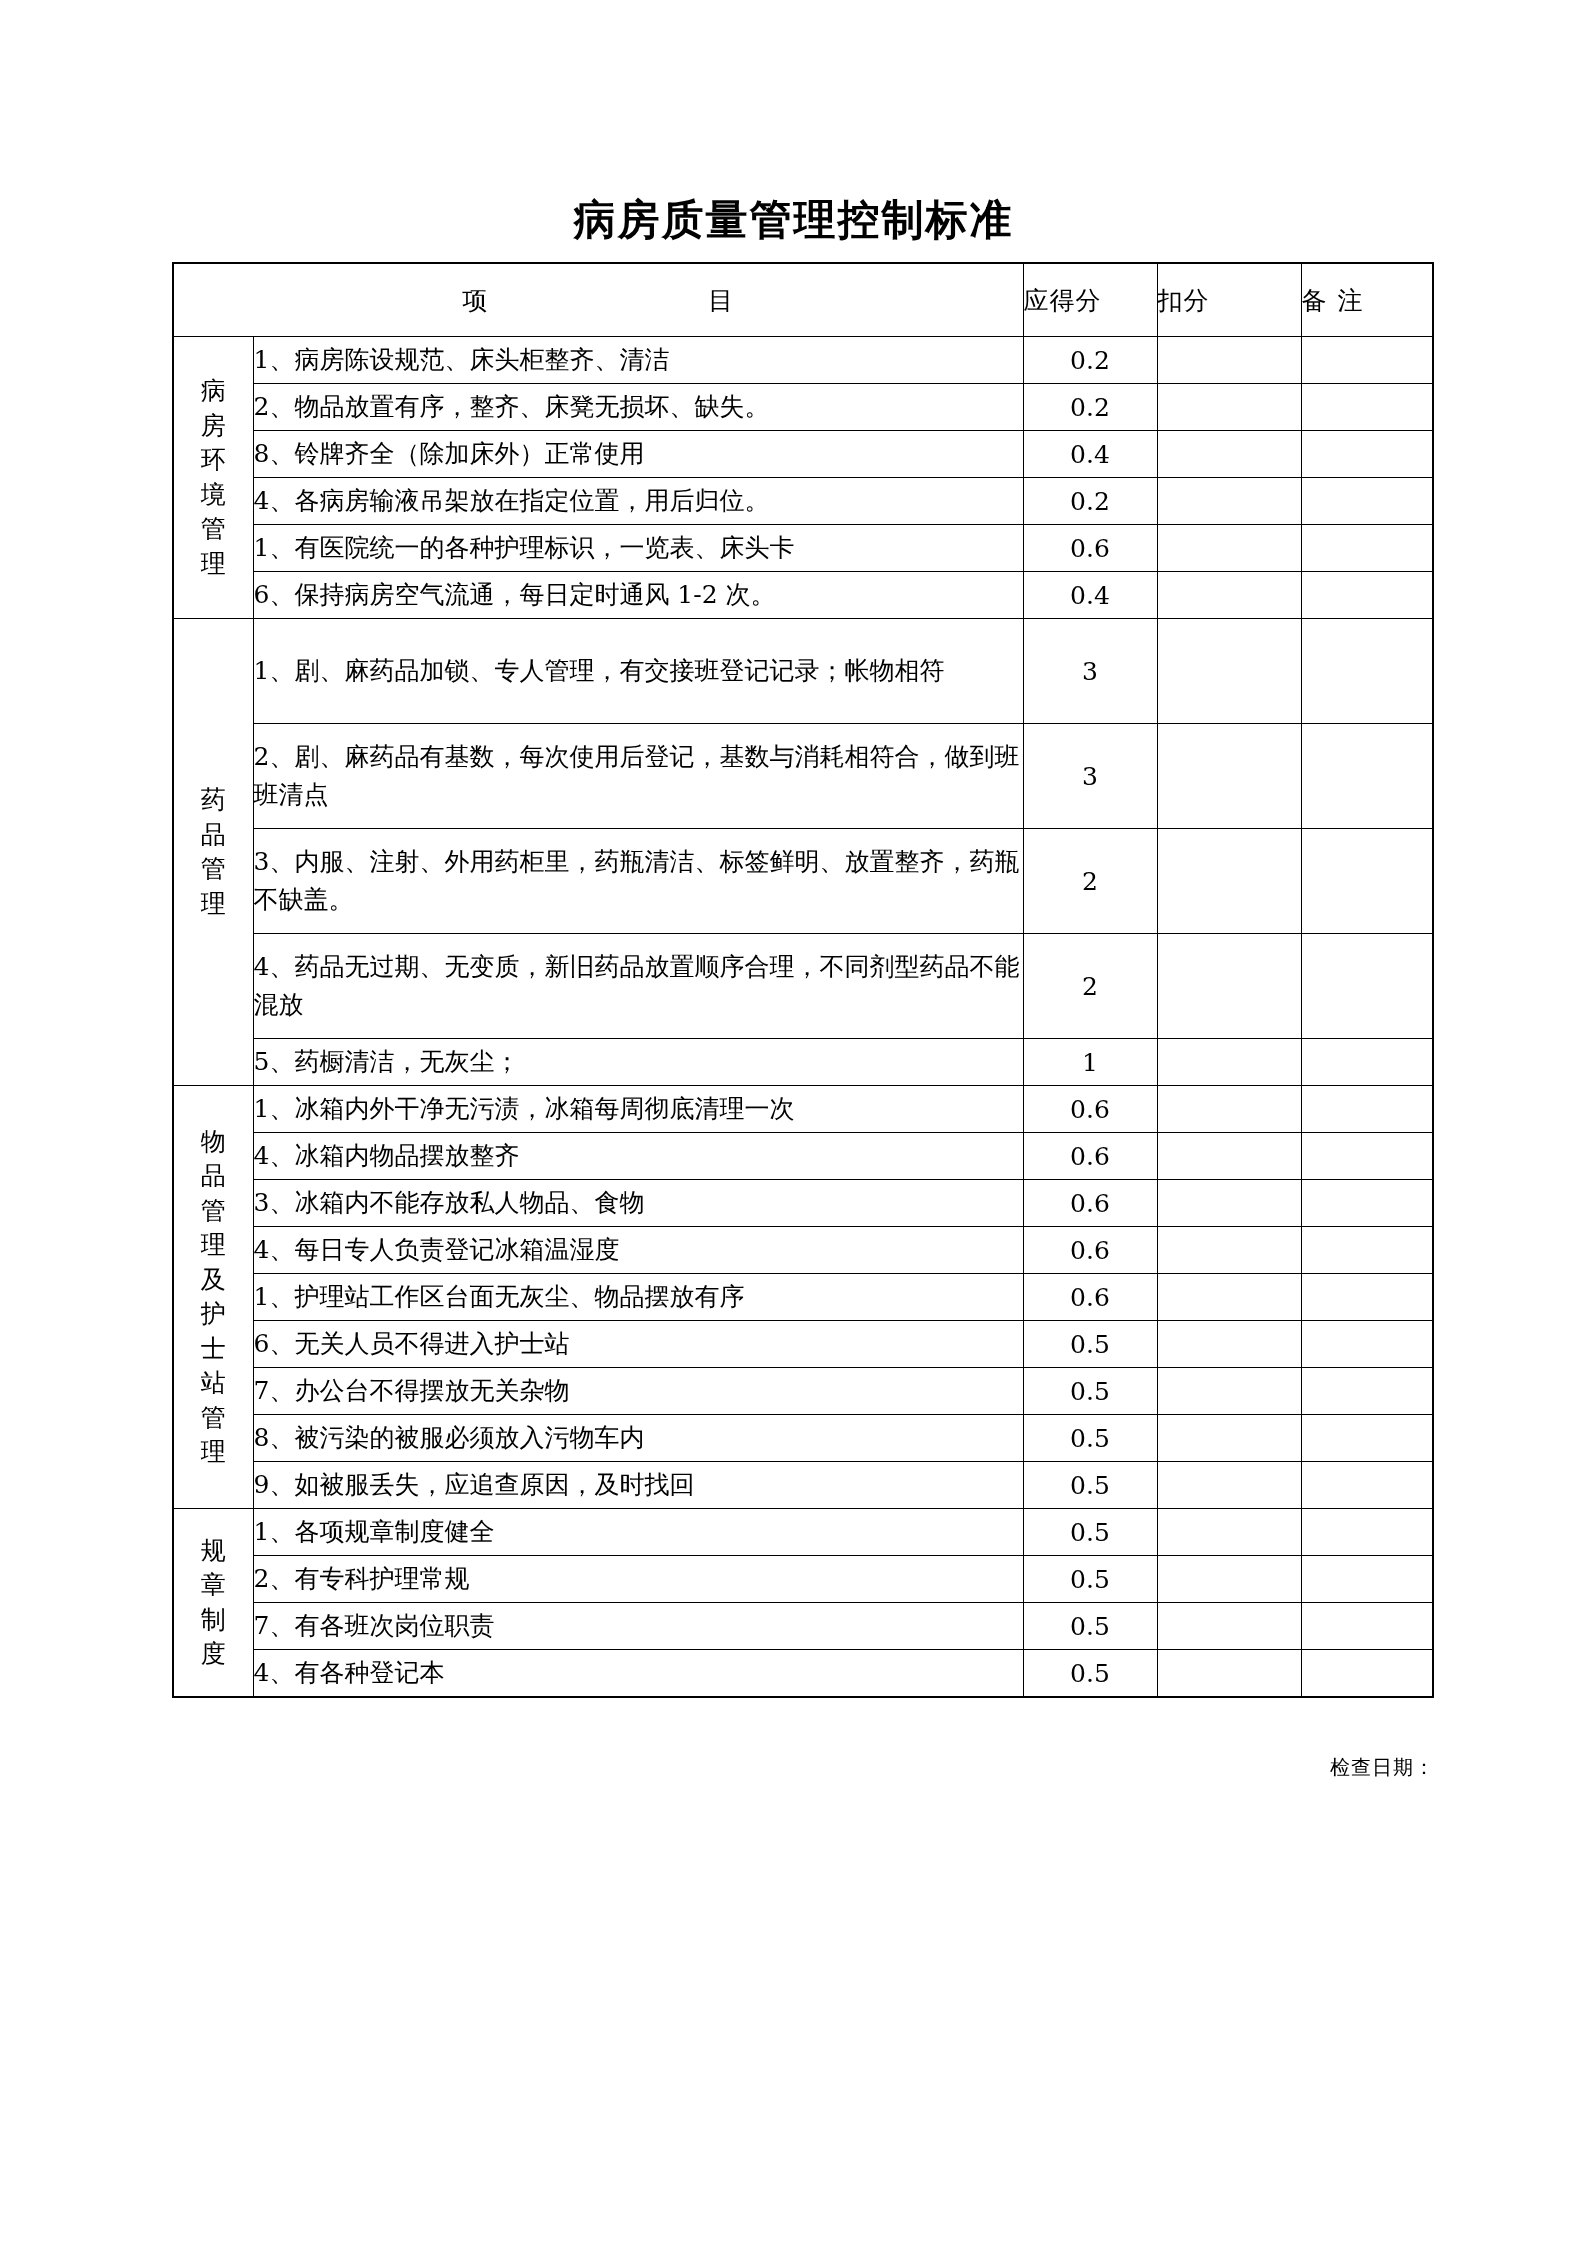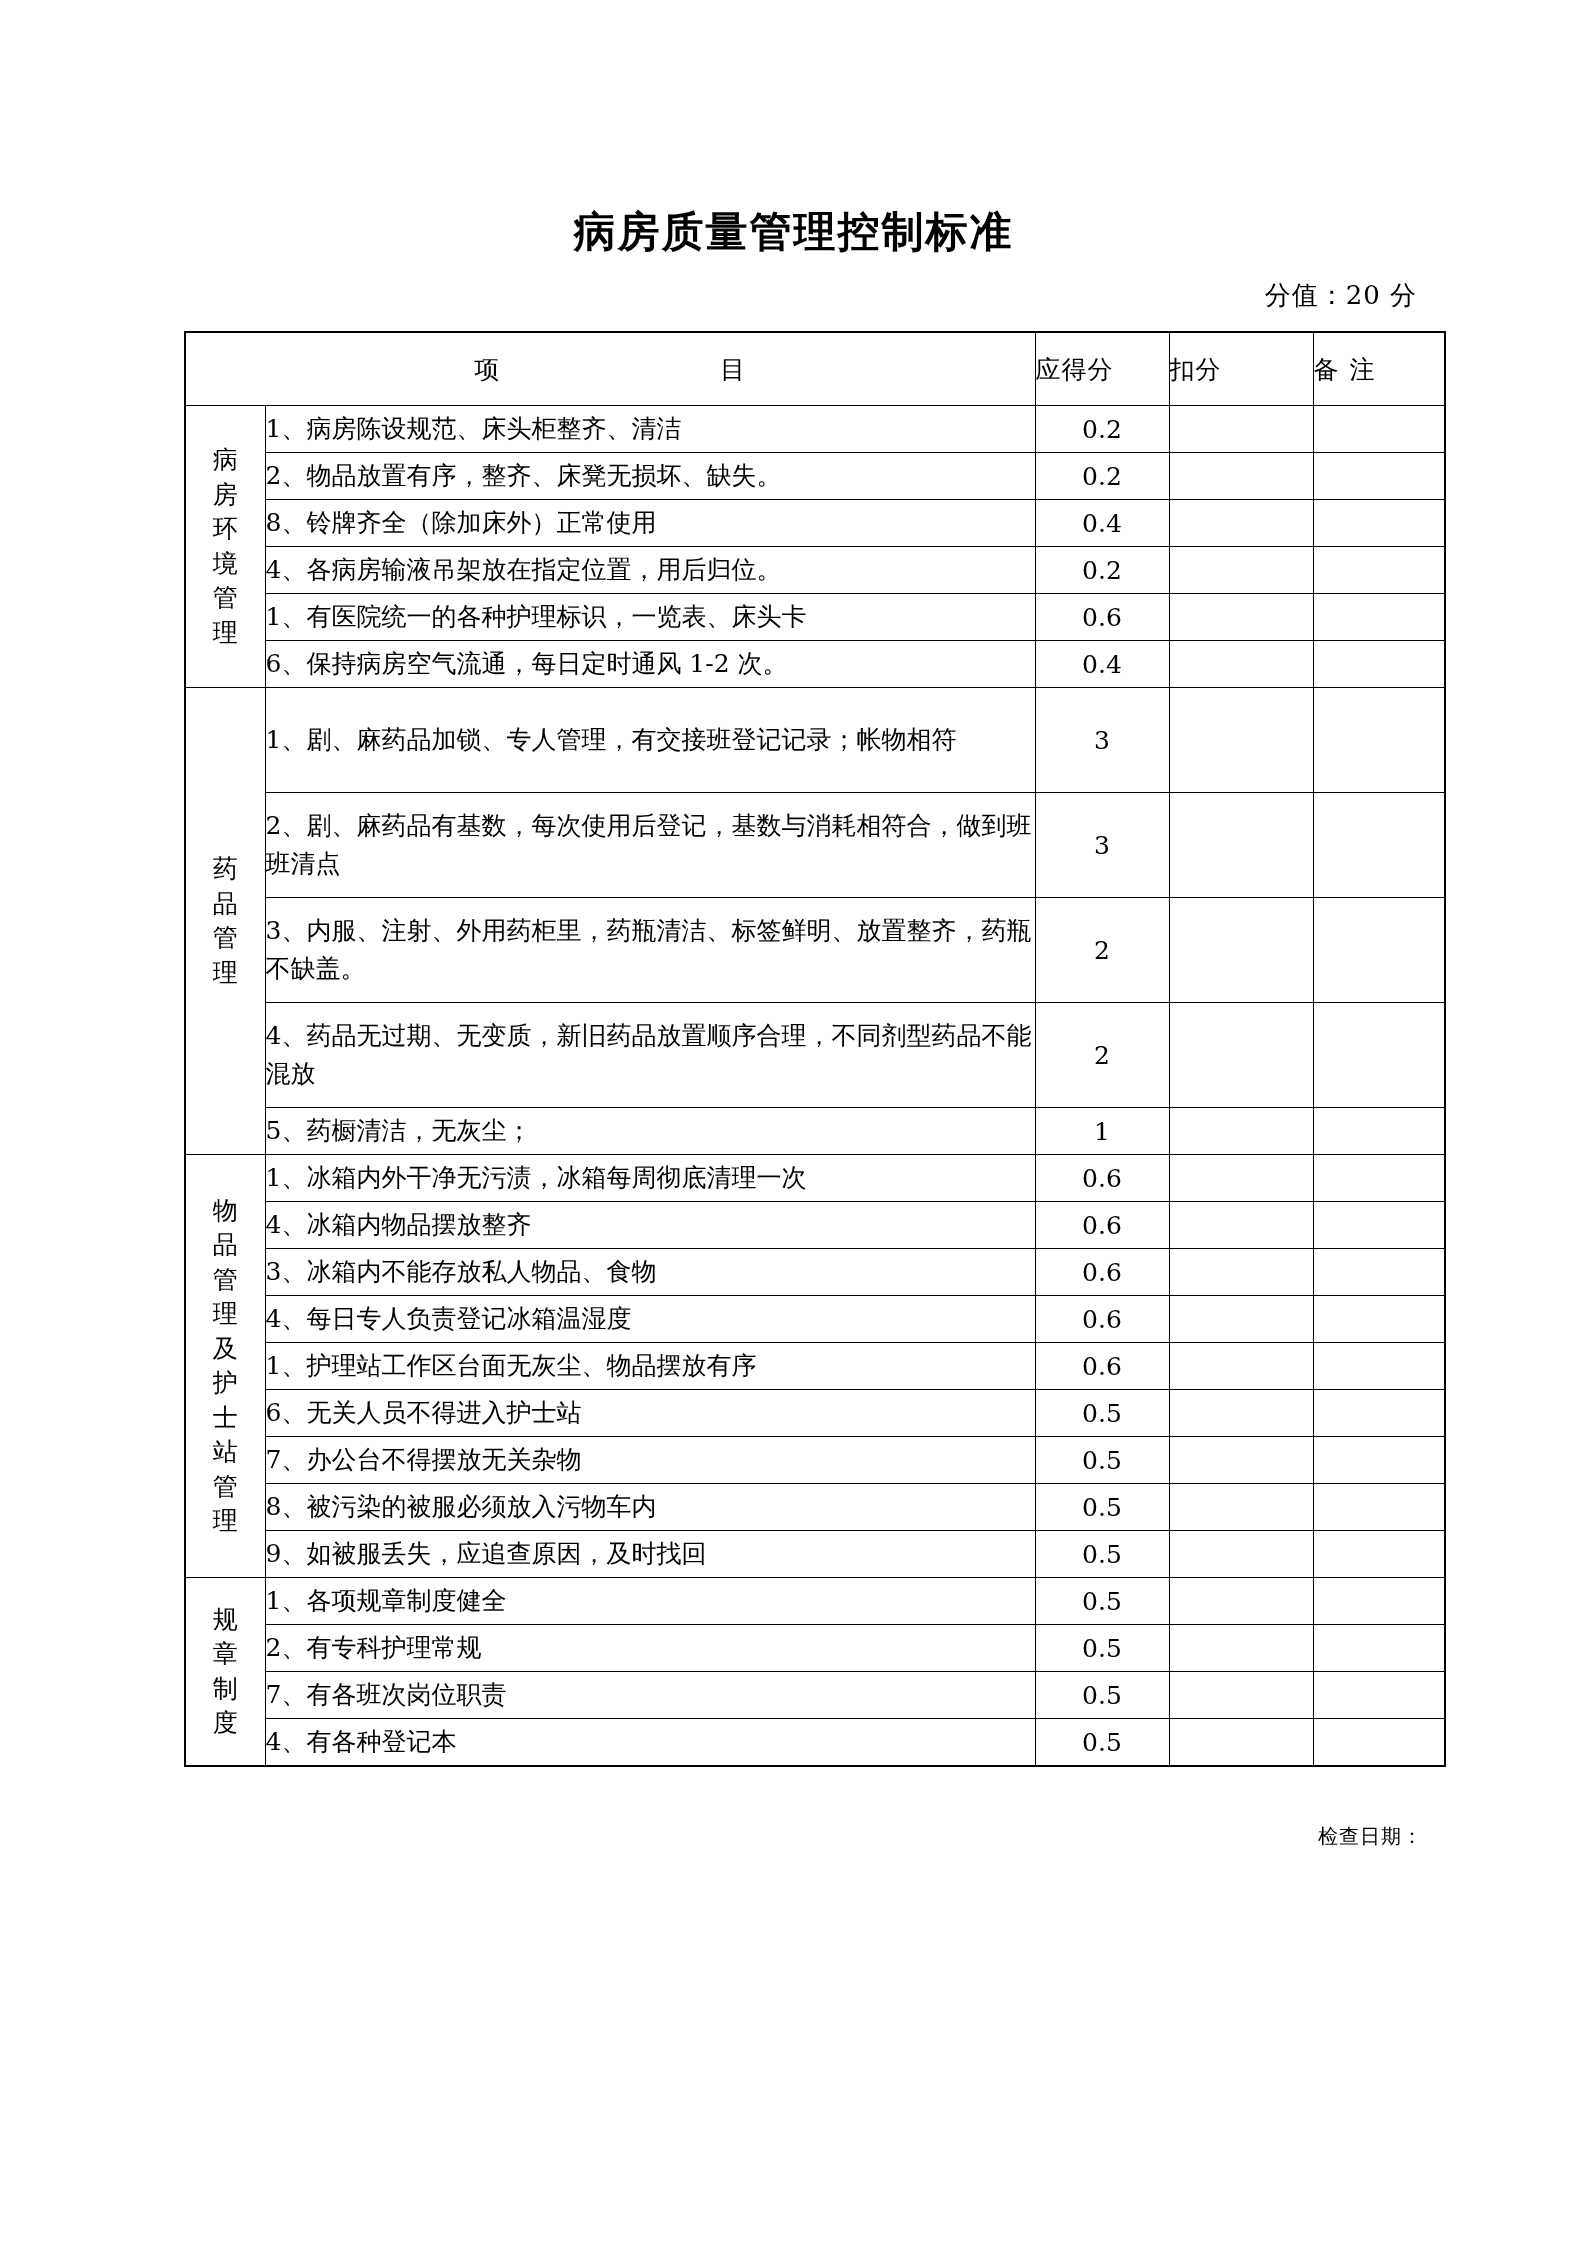--- a/index.html
+++ b/index.html
@@ -14,21 +14,21 @@
     color: #000000;
     position: relative;
     overflow: hidden;
   }
   .page {
     position: absolute;
     top: 0; left: 0;
     width: 1587px;
     height: 2245px;
     box-sizing: border-box;
-    padding: 12px;
+    padding: 0;
   }
   .doc-title {
     text-align: center;
     font-family: "DejaVu Serif", "Liberation Serif", serif;
     font-weight: bold;
     font-size: 42px;
     letter-spacing: 2px;
     margin: 0;
     padding-top: 196px;
     line-height: 1.15;
@@ -118,21 +118,20 @@
     font-family: "DejaVu Serif", "Liberation Serif", serif;
   }
 </style>
 </head>
 <body>
 
 <div class="page">
 
   <h1 class="doc-title">病房质量管理控制标准</h1>
 
-  <div class="score-line">分值：20 分</div>
 
   <div class="table-wrap">
     <table class="sheet">
       <colgroup>
         <col class="c-cat">
         <col class="c-item">
         <col class="c-score">
         <col class="c-ded">
         <col class="c-rem">
       </colgroup>

